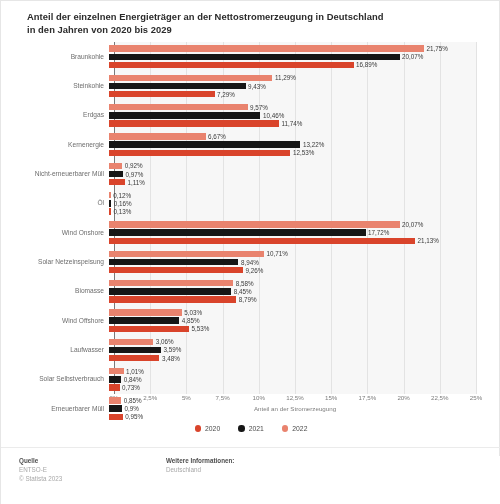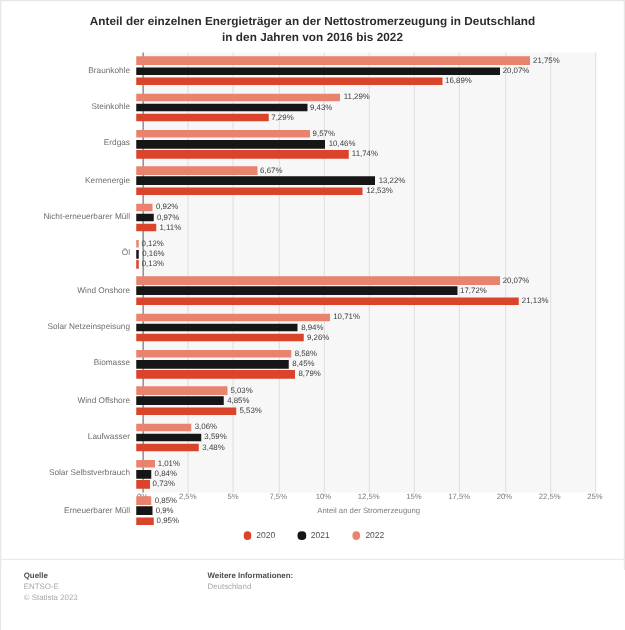--- a/index.html
+++ b/index.html
@@ -20,21 +20,21 @@
     height: 504px;
     position: relative;
     background: #ffffff;
     box-sizing: border-box;
     border: 1px solid #e6e6e6;
   }
 
   
   .title-block {
     padding: 9px 26px 0 26px;
-    text-align: center;
+    text-align: left;
   }
   .title-line {
     font-size: 9.4px;
     font-weight: bold;
     color: #2b2b2b;
     line-height: 13px;
     letter-spacing: 0.05px;
   }
 
   
@@ -209,21 +209,21 @@
     line-height: 9px;
   }
 </style>
 </head>
 <body>
 
 <div id="chart-root">
 
   <div class="title-block">
     <div class="title-line">Anteil der einzelnen Energieträger an der Nettostromerzeugung in Deutschland</div>
-    <div class="title-line">in den Jahren von 2016 bis 2022</div>
+    <div class="title-line">in den Jahren von 2020 bis 2029</div>
   </div>
 
   <div class="plot-wrap">
     <div class="grid-layer" id="grid-layer">
       <div class="axis-line"></div>
     <div class="gridline" style="left: 36.2px;"></div>
         <div class="gridline" style="left: 72.4px;"></div>
         <div class="gridline" style="left: 108.6px;"></div>
         <div class="gridline" style="left: 144.8px;"></div>
         <div class="gridline" style="left: 181px;"></div>

